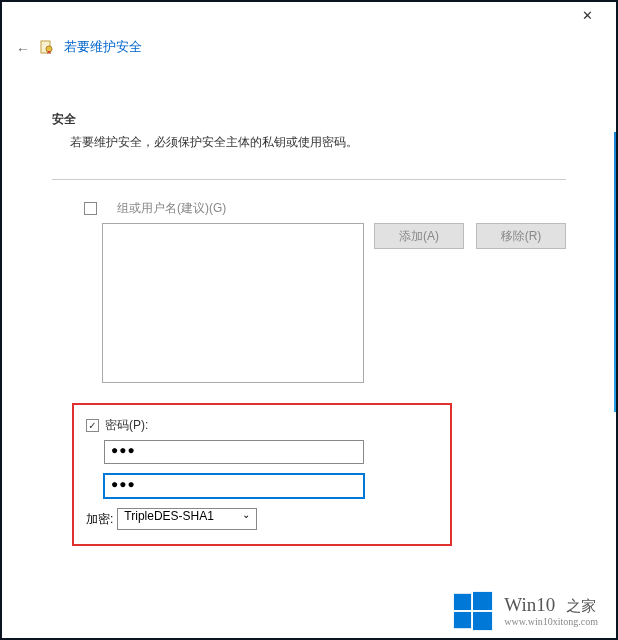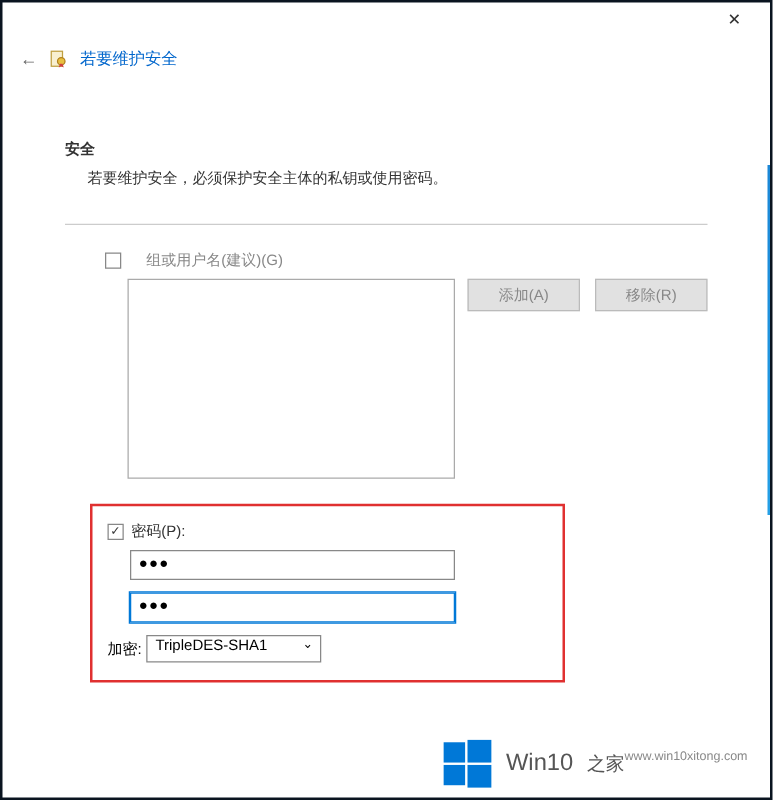--- a/index.html
+++ b/index.html
@@ -192,22 +192,23 @@
       align-items: center;
       gap: 10px;
       color: #444;
     }
     .win-logo {
       width: 42px;
       height: 42px;
     }
     .wm-text {
       display: flex;
-      flex-direction: row;
+      flex-direction: column;
       line-height: 1.15;
+      font-family: Liberation Serif, serif;
     }
     .wm-top {
       font-size: 19px;
       color: #555;
       display: flex;
       align-items: baseline;
     }
     .wm-sub {
       font-size: 10px;
       color: #888;

